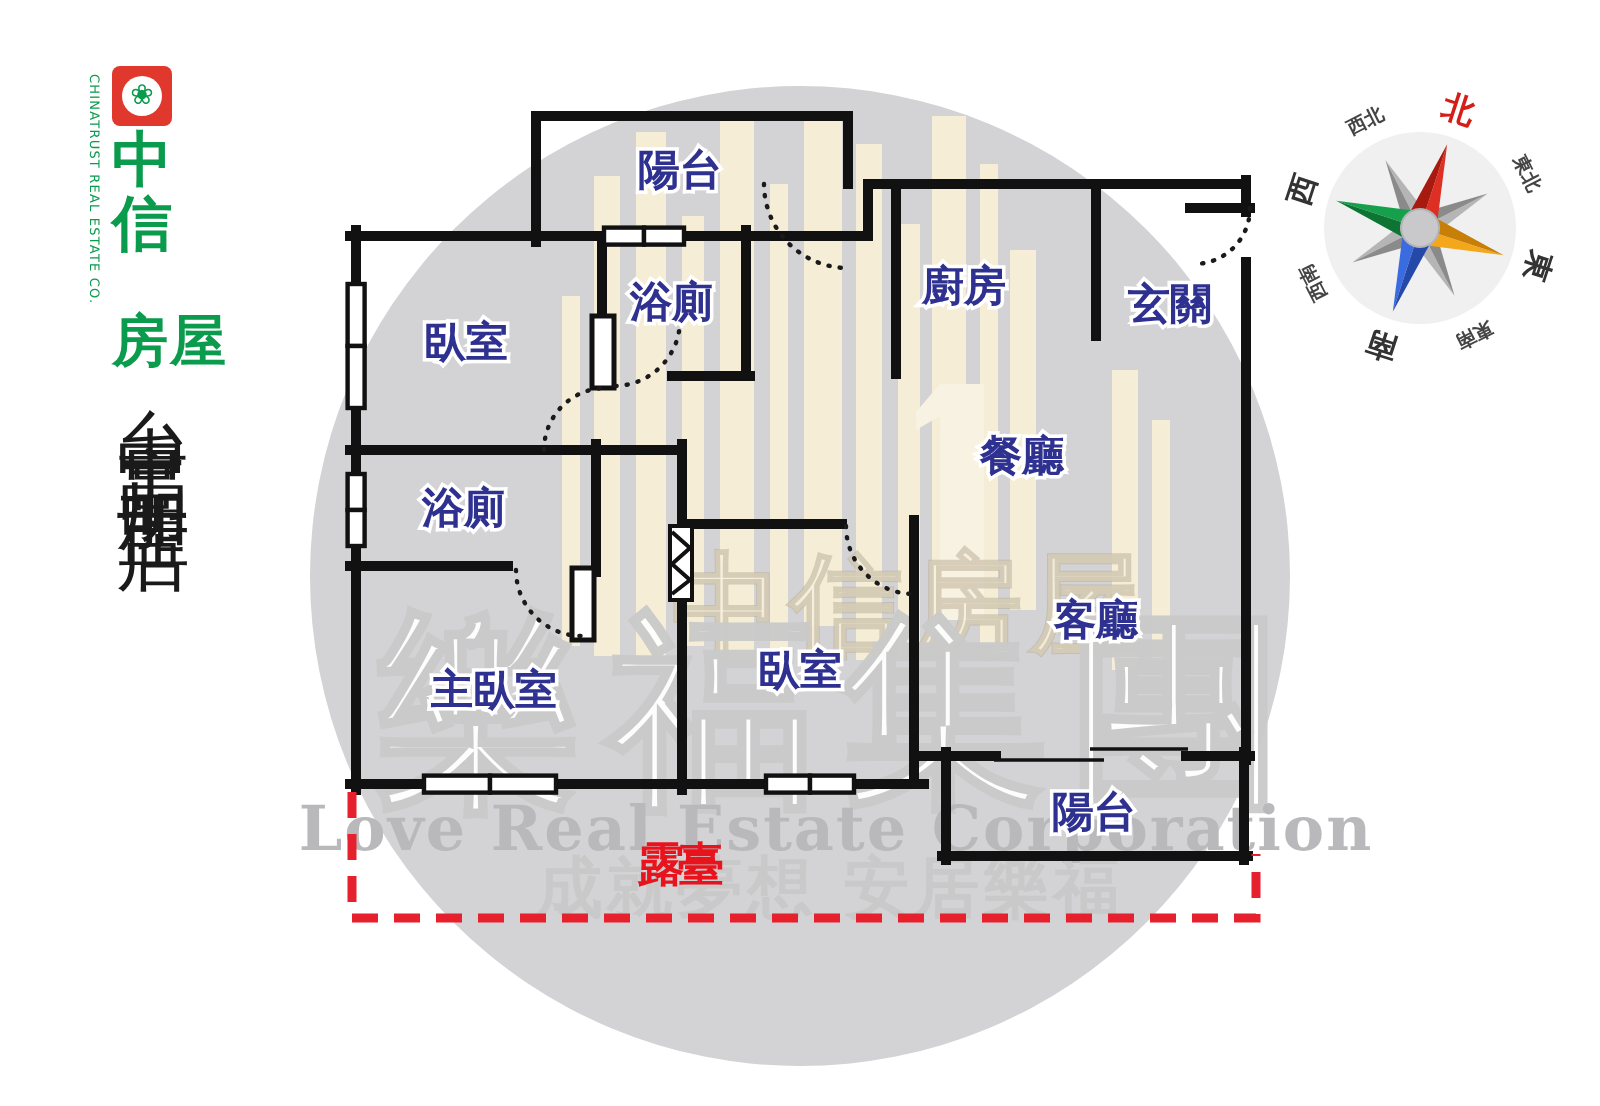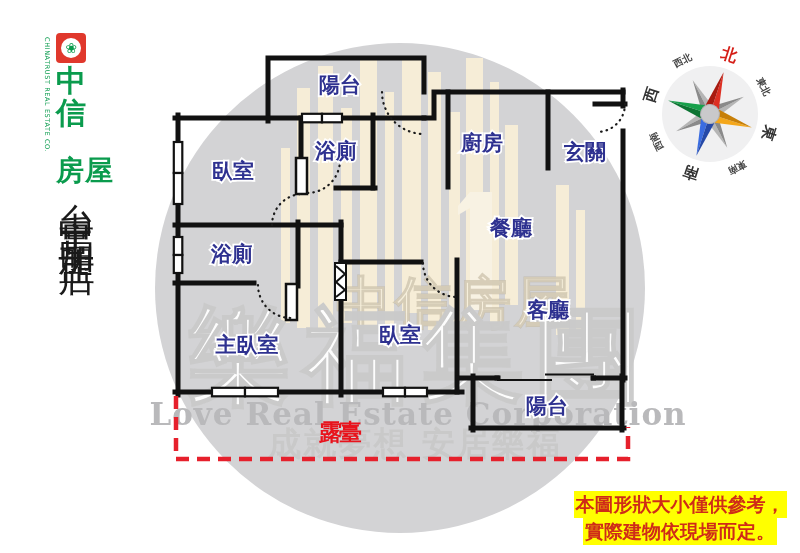--- a/index.html
+++ b/index.html
@@ -231,18 +231,14 @@
       <span class="row2">信</span>
       <span class="row3">房屋</span>
     </div>
   </div>
   <div class="logo-en">CHINATRUST REAL ESTATE CO.</div>
 
   
   <div class="store-name">台中高工加盟店</div>
 
   
-  <div class="disclaimer">
-    <span>本圖形狀大小僅供參考，</span><br>
-    <span>實際建物依現場而定。</span>
-  </div>
 
 </div>
 
 </body></html>

